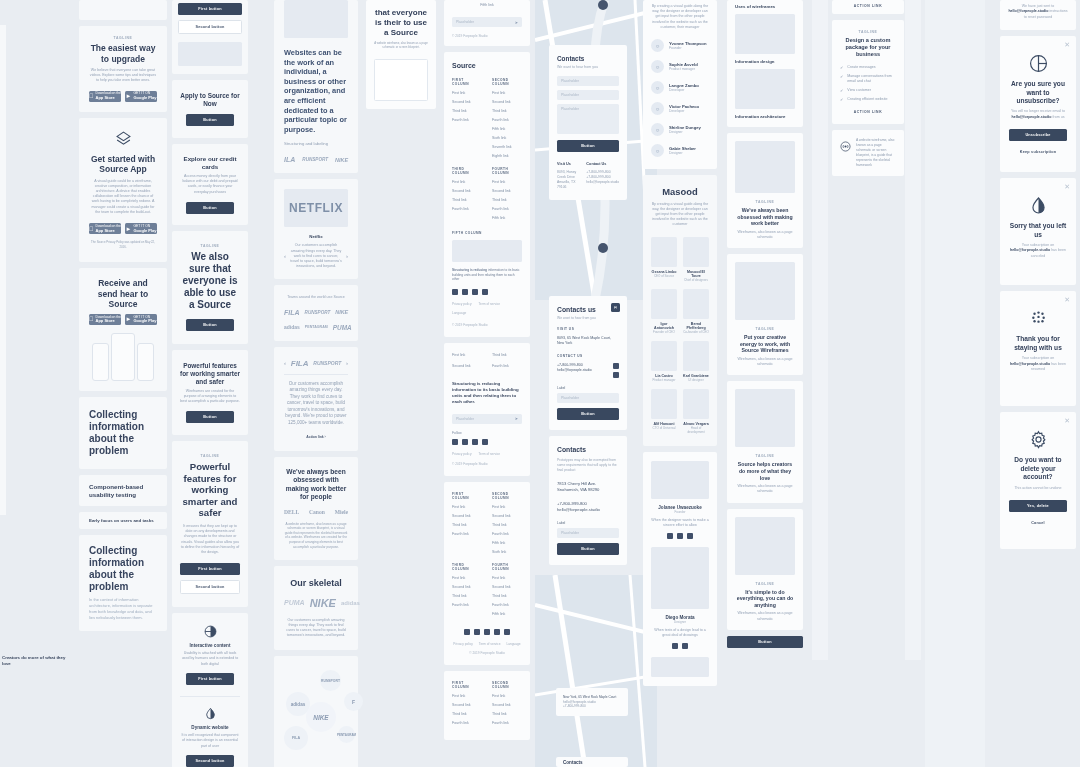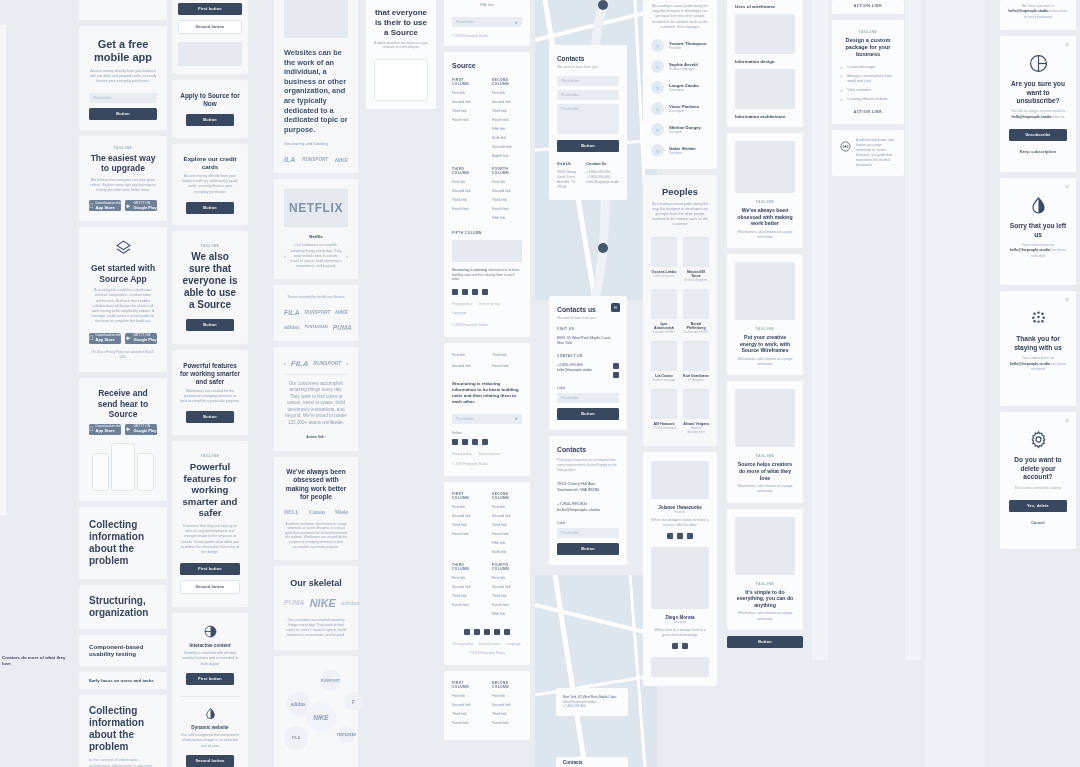--- a/index.html
+++ b/index.html
@@ -126,26 +126,20 @@
       <path d="M0 30 L122 60" stroke="#fff" stroke-width="4" fill="none"></path>
       <path d="M20 0 L50 192" stroke="#fff" stroke-width="5" fill="none"></path>
       <path d="M0 120 L122 100" stroke="#fff" stroke-width="3" fill="none"></path>
       <path d="M95 0 L110 192" stroke="#fff" stroke-width="3" fill="none"></path>
     </svg>
   </div>
 
   <div class="col" style="left:79px;width:88px;">
     <div class="card" style="height:14px;"></div>
 
-    <div class="card" style="padding:12px 10px 10px;">
-      <h1 class="hd">Get a free mobile app</h1>
-      <div class="body-s" style="margin-bottom:8px;">Access money directly from your balance with our debit and prepaid cards, or easily finance your everyday purchases.</div>
-      <div class="inp">Placeholder</div>
-      <div class="btn" style="margin-top:5px;">Button</div>
-    </div>
 
     <div class="card" style="padding:10px;">
       <div class="tl">TAGLINE</div>
       <h2 class="hd">The easiest way to upgrade</h2>
       <div class="body-s" style="margin-bottom:7px;">We believe that everyone can take great videos. Explore some tips and techniques to help you take even better ones.</div>
       <div class="stores">
         <div class="store">
           <span class="g"></span>
           <span class="t"><span>Download on the</span><b>App Store</b></span>
         </div>
@@ -192,23 +186,20 @@
       </div>
       <div style="display:flex;align-items:flex-end;justify-content:center;gap:2px;margin-top:8px;height:48px;">
         <div class="phone" style="width:17px;height:38px;"></div>
         <div class="phone" style="width:24px;height:48px;"></div>
         <div class="phone" style="width:17px;height:38px;"></div>
       </div>
     </div>
 
     <div class="card" style="padding:12px 10px;">
       <div class="sec-title" style="text-align:left;margin:0;">Collecting information about the problem</div>
-    </div>
-    <div class="card" style="padding:10px;">
-      <div class="sec-title" style="text-align:left;margin:0;">Structuring, organization</div>
     </div>
     <div class="card" style="padding:8px 10px;">
       <div class="sec-title sm" style="text-align:left;margin:0;">Component-based usability testing</div>
     </div>
     <div class="card" style="padding:6px 10px;">
       <div style="font-size:4.4px;font-weight:bold;color:#3b4860;">Early focus on users and tasks</div>
     </div>
 
     <div class="card" style="padding:10px;">
       <div class="sec-title" style="text-align:left;">Collecting information about the problem</div>
@@ -278,21 +269,21 @@
       </div>
       <div style="font-size:4.6px;font-weight:bold;text-align:center;color:#3a4860;margin-bottom:3px;">Dynamic website</div>
       <div class="body-s" style="margin-bottom:6px;">It is well recognized that component of interaction design is an essential part of user</div>
       <div class="btn sm">Second button</div>
     </div>
   </div>
 
   <div class="col" style="left:274px;width:84px;">
     <div class="card" style="padding:0 10px 10px;">
       <div class="imgbox" style="height:38px;margin-bottom:10px;"></div>
-      <div class="lead-dark">Websites can be the work of an individual, a business or other organization, and are typically dedicated to a dedicated topic or purpose.</div>
+      <div class="lead-dark">Websites can be the work of an individual, a business or other organization, and are efficient dedicated to a particular topic or purpose.</div>
       <div style="font-size:4.2px;color:#8f9eb3;margin:7px 0 10px;">Structuring and labeling</div>
       <div class="logos">
         <span class="logo" style="font-size:7px;">ILA</span>
         <span class="logo" style="font-size:4.6px;">RUNSPORT</span>
         <span class="logo" style="font-size:5.4px;">NIKE</span>
       </div>
     </div>
 
     <div class="card" style="padding:10px;">
       <div class="imgbox" style="height:38px;display:flex;align-items:center;justify-content:center;">
@@ -649,21 +640,21 @@
       <div class="prow">
         <div class="av">☺</div>
         <div>
             <div class="pname">Gabie Sheber</div>
         <div class="prole">Designer</div>
           </div>
       </div>
     </div>
 
     <div class="card" style="padding:12px 8px;">
-      <h2 class="hd" style="font-size:9.4px;">Peoples</h2>
+      <h2 class="hd" style="font-size:9.4px;">Masood</h2>
       <div class="body-s" style="margin-bottom:9px;">By creating a visual guide along the way, the designer or developer can get input from the other people involved in the website such as the customer</div>
       <div class="tgrid">
         <div class="tcell">
             <div class="ph"></div>
           <div class="n">Oxsana Limbo</div>
           <div class="r">CEO of Source</div>
           </div>
         <div class="tcell">
             <div class="ph"></div>
           <div class="n">Masood El Toure</div>

